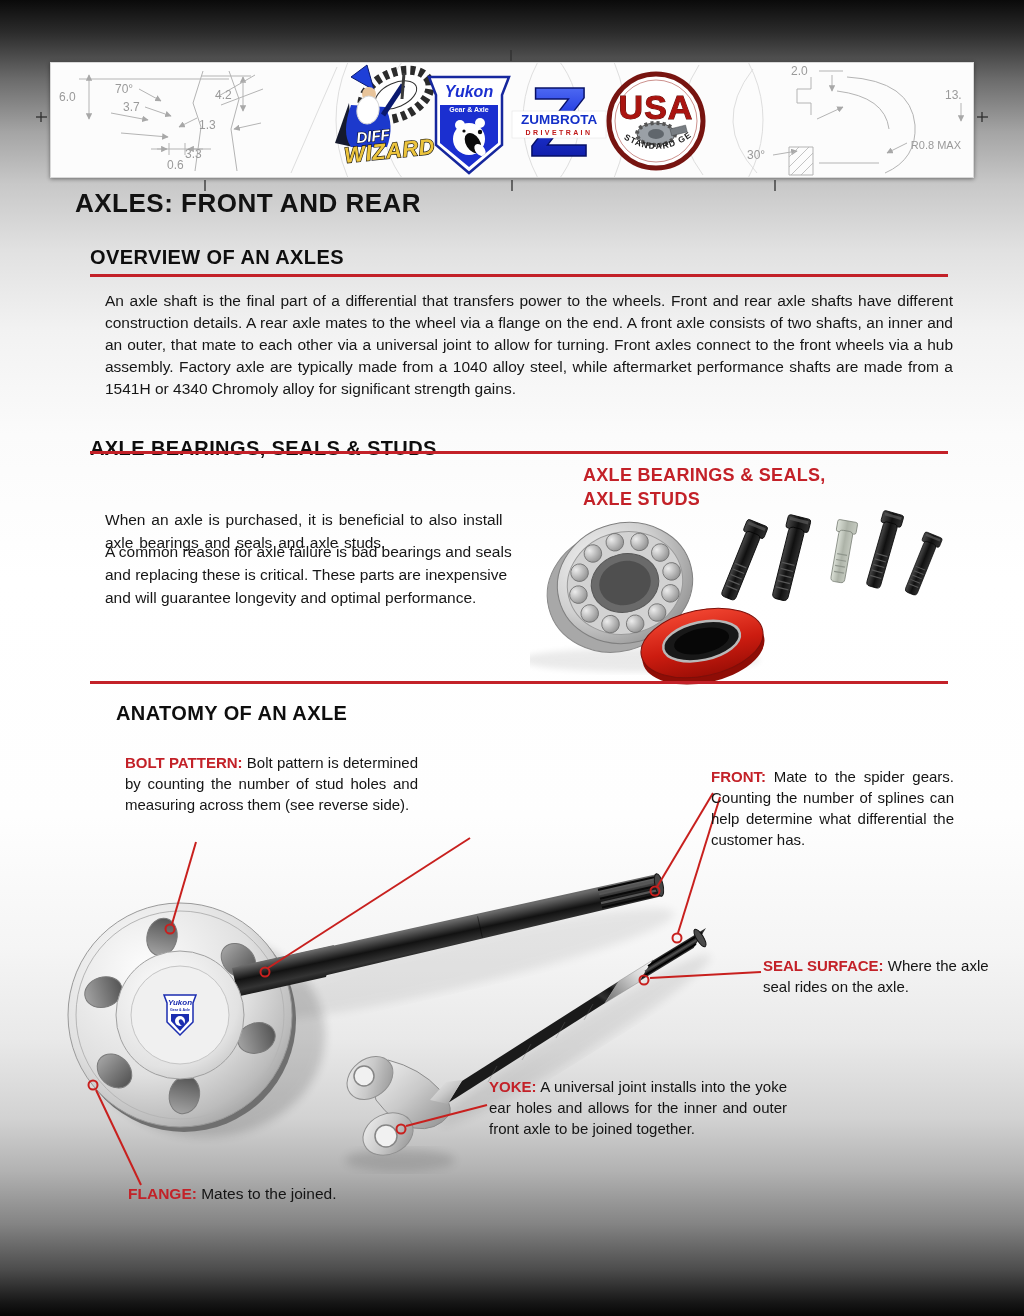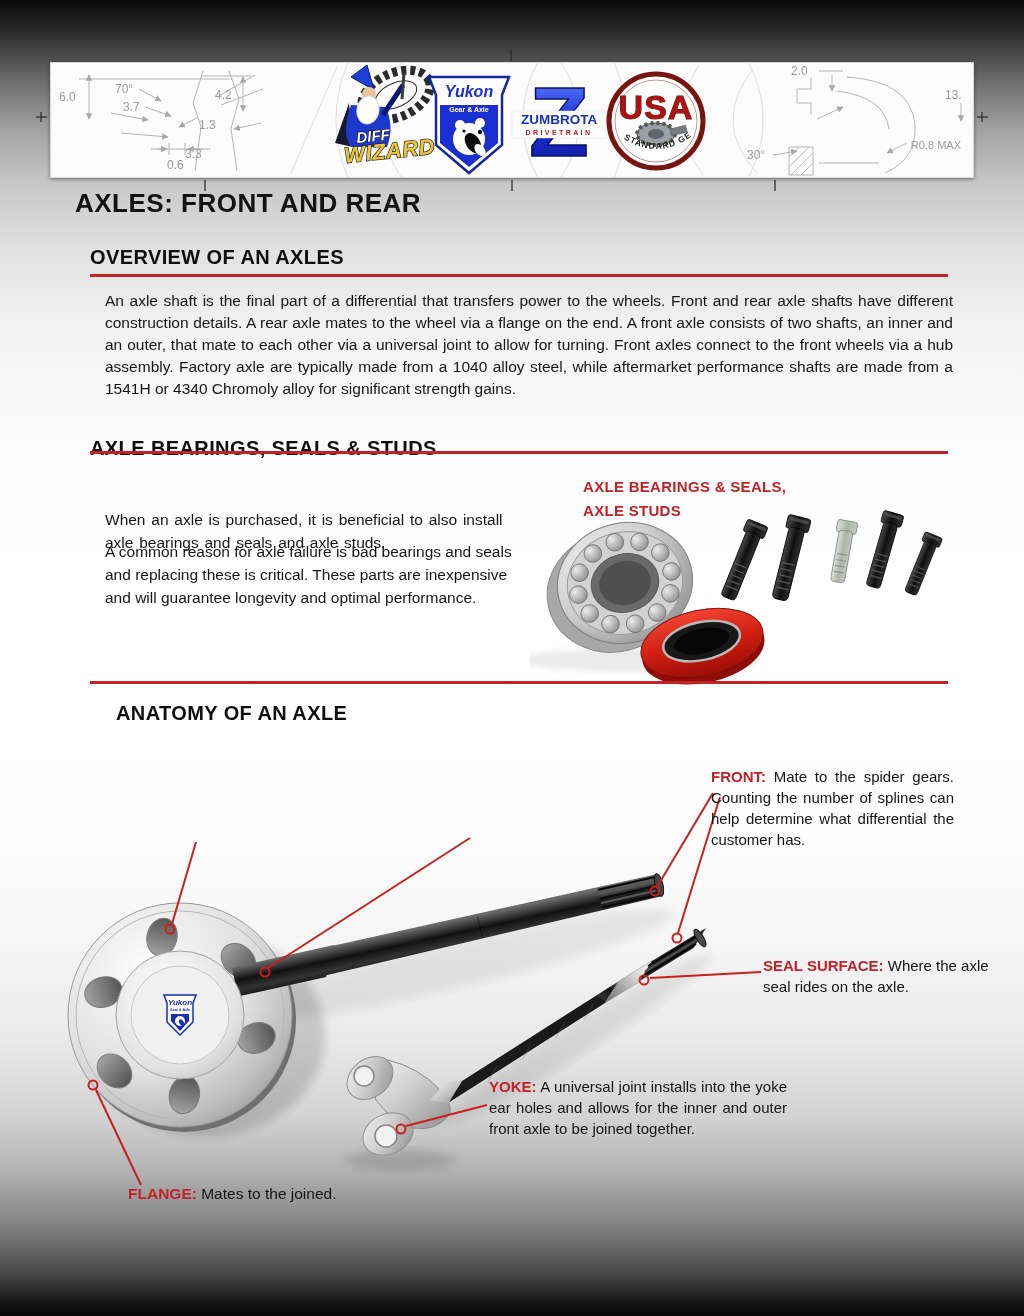--- a/index.html
+++ b/index.html
@@ -30,21 +30,21 @@
     position:absolute; font-size:20px; font-weight:bold; letter-spacing:.4px; color:#0e0e0e;
   }
   .rule-red { position:absolute; left:90px; width:858px; height:3px; background:#c32128; }
 
   .para { position:absolute; font-size:15.5px; line-height:22px; color:#161616; }
   .para.justify { text-align:justify; }
   .bold { font-weight:normal;margin-top:32px; }
 
   .img-heading {
     position:absolute; left:583px; top:463px; width:330px;
-    font-size:15px; font-weight:bold; color:#c32128; line-height:24px; letter-spacing:.3px;margin-top:12px;
+    font-size:18px; font-weight:bold; color:#c32128; line-height:24px; letter-spacing:.3px;
   }
   .img-heading span { display:block; }
 
   .callout { position:absolute; font-size:15px; line-height:21px; color:#141414; }
   .callout .lbl { color:#c32128; font-weight:bold; }
   .callout.justify { text-align:justify; }
   .callout .lbl.block { display:block; }
 
   svg { display:block; }
   svg text { font-family:"Liberation Sans", sans-serif; }
@@ -435,20 +435,24 @@
       <circle cx="677" cy="938" r="4.5"></circle>
       <path d="M761,972 L650,978"></path>
       <circle cx="644" cy="980" r="4.5"></circle>
       <path d="M487,1105 L406,1126"></path>
       <circle cx="401" cy="1129" r="4.5"></circle>
       <path d="M141,1185 L96,1090"></path>
       <circle cx="93" cy="1085" r="4.5"></circle>
     </g>
   </svg>
 
+  <div class="callout justify" style="left:125px; top:752px; width:293px;">
+    <span class="lbl">BOLT PATTERN:</span>
+    <span>Bolt pattern is determined by counting the number of stud holes and measuring across them (see reverse side).</span>
+  </div>
 
 
   <div class="callout justify" style="left:711px; top:766px; width:243px;">
     <span class="lbl">FRONT:</span>
     <span>Mate to the spider gears. Counting the number of splines can help determine what differential the customer has.</span>
   </div>
 
   <div class="callout" style="left:763px; top:955px; width:242px;">
     <span class="lbl">SEAL SURFACE:</span>
     <span>Where the axle seal rides on the axle.</span>

